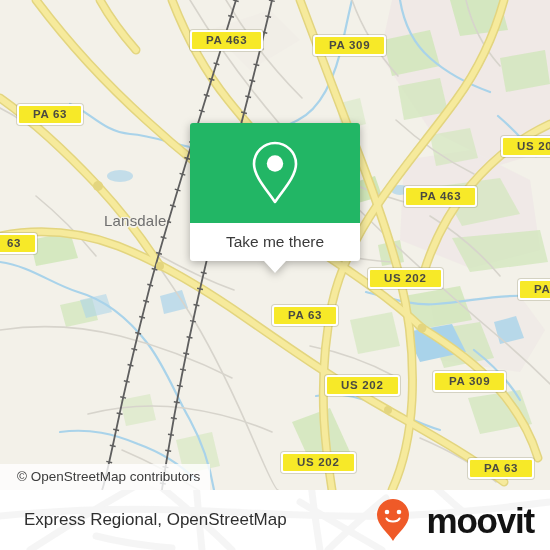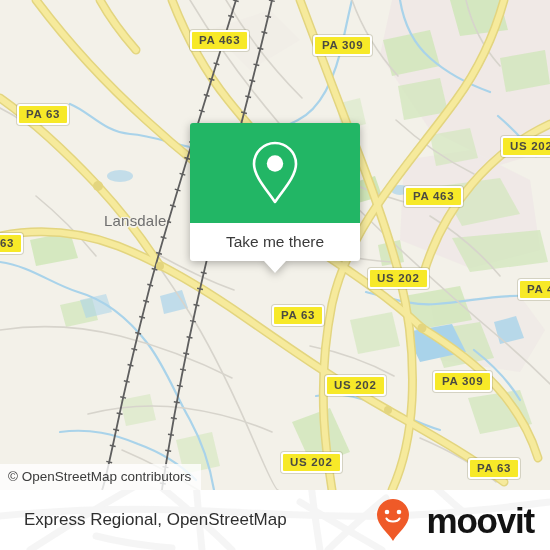--- a/index.html
+++ b/index.html
@@ -61,34 +61,34 @@
     background: #f7e928;
     border: 2px solid #ffffff;
     border-radius: 3px;
     box-sizing: border-box;
     color: #4a4a42;
     font-size: 11.5px;
     font-weight: bold;
     letter-spacing: .7px;
     line-height: 17px;
     height: 21px;
-    padding: 0 7px;
+    padding: 0 14px;
     white-space: nowrap;
     text-align: center;
     box-shadow: 0 0 0 1px rgba(120,118,80,.25);
   }
 
   
   #attribution {
     position: absolute;
     left: 0;
     bottom: 0;
     height: 26px;
     line-height: 26px;
-    padding-left: 8px;
+    padding-left: 17px;
     padding-right: 10px;
     font-size: 13.5px;
     color: #3c3c3c;
     background: rgba(255,255,255,.80);
     font-family: "Liberation Sans", sans-serif;
     white-space: nowrap;
   }
 
   
   #popup {

